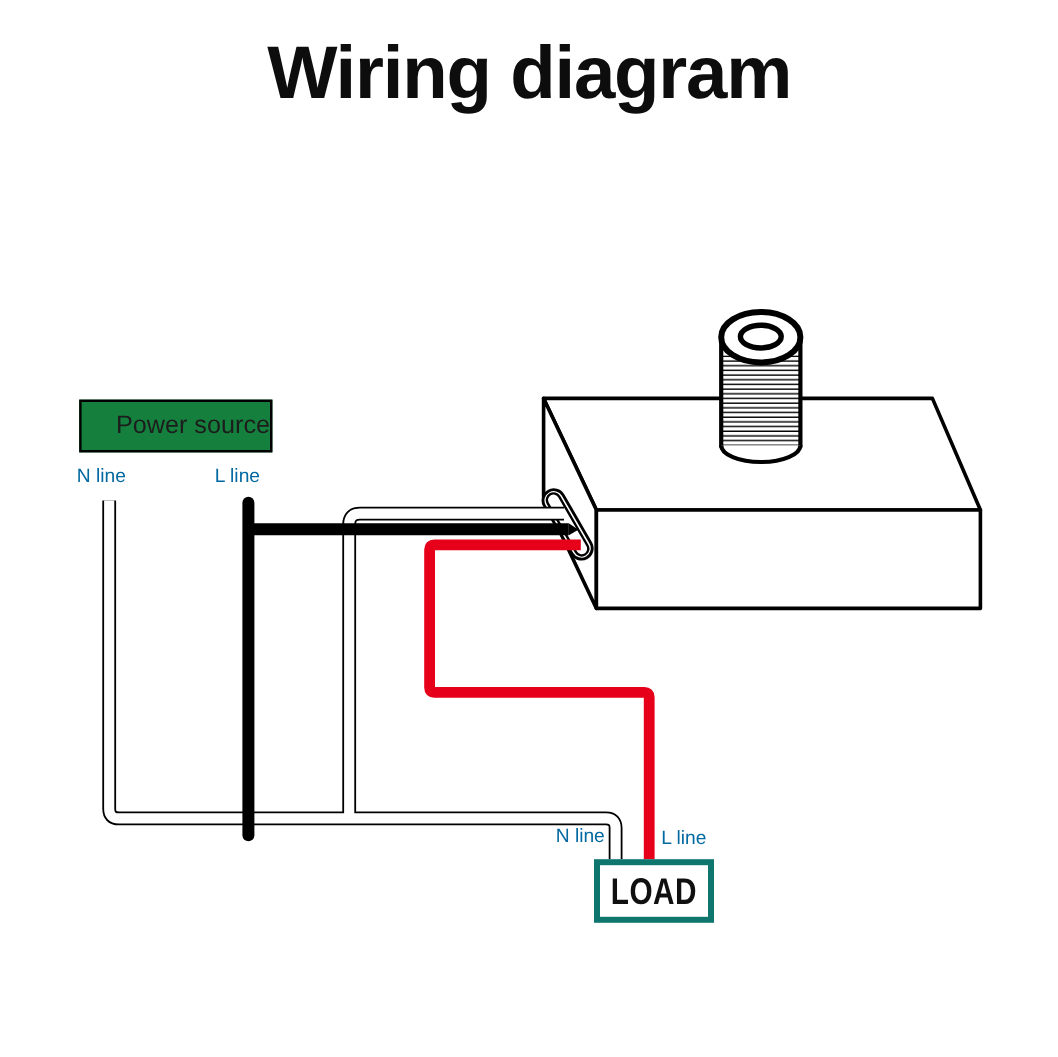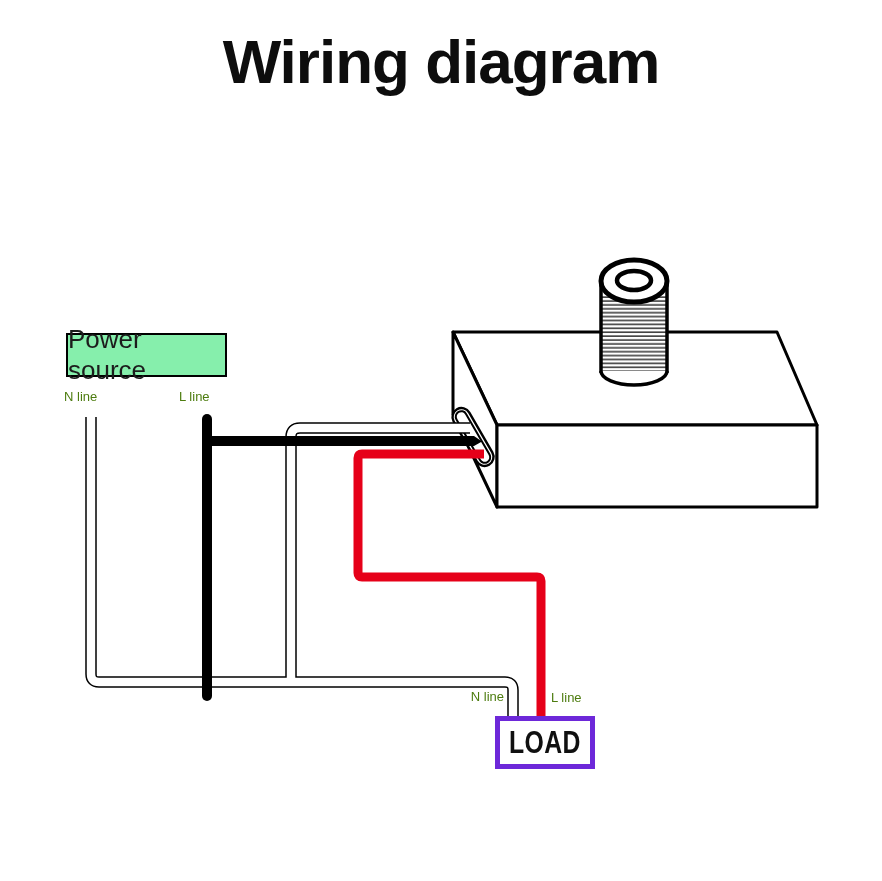--- a/index.html
+++ b/index.html
@@ -8,37 +8,37 @@
     font-family:"Liberation Sans",sans-serif;color:#111;
   }
   #diagram-svg{position:absolute;left:0;top:0;}
   .abs{position:absolute;}
   .title{
     left:0;top:26px;width:100%;text-align:center;
     font-size:62px;font-weight:700;letter-spacing:-1px;color:#0d0d0d;
   }
   .ps-box{
     left:66px;top:333px;width:161px;height:44px;box-sizing:border-box;
-    border:2px solid #000;background:#86efac;
+    border:2px solid #000;background:#15803d;
     display:flex;align-items:center;justify-content:flex-end;
-    font-size:26px;color:#1c1c1c;
+    font-size:21px;color:#1c1c1c;
   }
-  .line-label{font-size:13px;color:#4d7c0f;white-space:nowrap;}
+  .line-label{font-size:16px;color:#0369a1;white-space:nowrap;}
   .ps-n{left:64px;top:389px;}
   .ps-l{left:179px;top:389px;}
   .sw-label{
     left:499px;top:427px;width:316px;height:76px;
     display:flex;align-items:center;justify-content:center;
     font-size:24px;font-weight:700;color:#161616;
   }
   .load-n{left:430px;top:689px;width:74px;text-align:right;}
   .load-l{left:551px;top:690px;}
   .load-box{
     left:495px;top:716px;width:100px;height:53px;box-sizing:border-box;
-    border:5px solid #6d28d9;background:#fff;
+    border:5px solid #0f766e;background:#fff;
     display:flex;align-items:center;justify-content:center;
   }
   .load-text{
     font-size:31px;font-weight:700;color:#101010;
     transform:scaleX(0.8);letter-spacing:0.5px;
   }
 </style>
 </head>
 <body>
 

